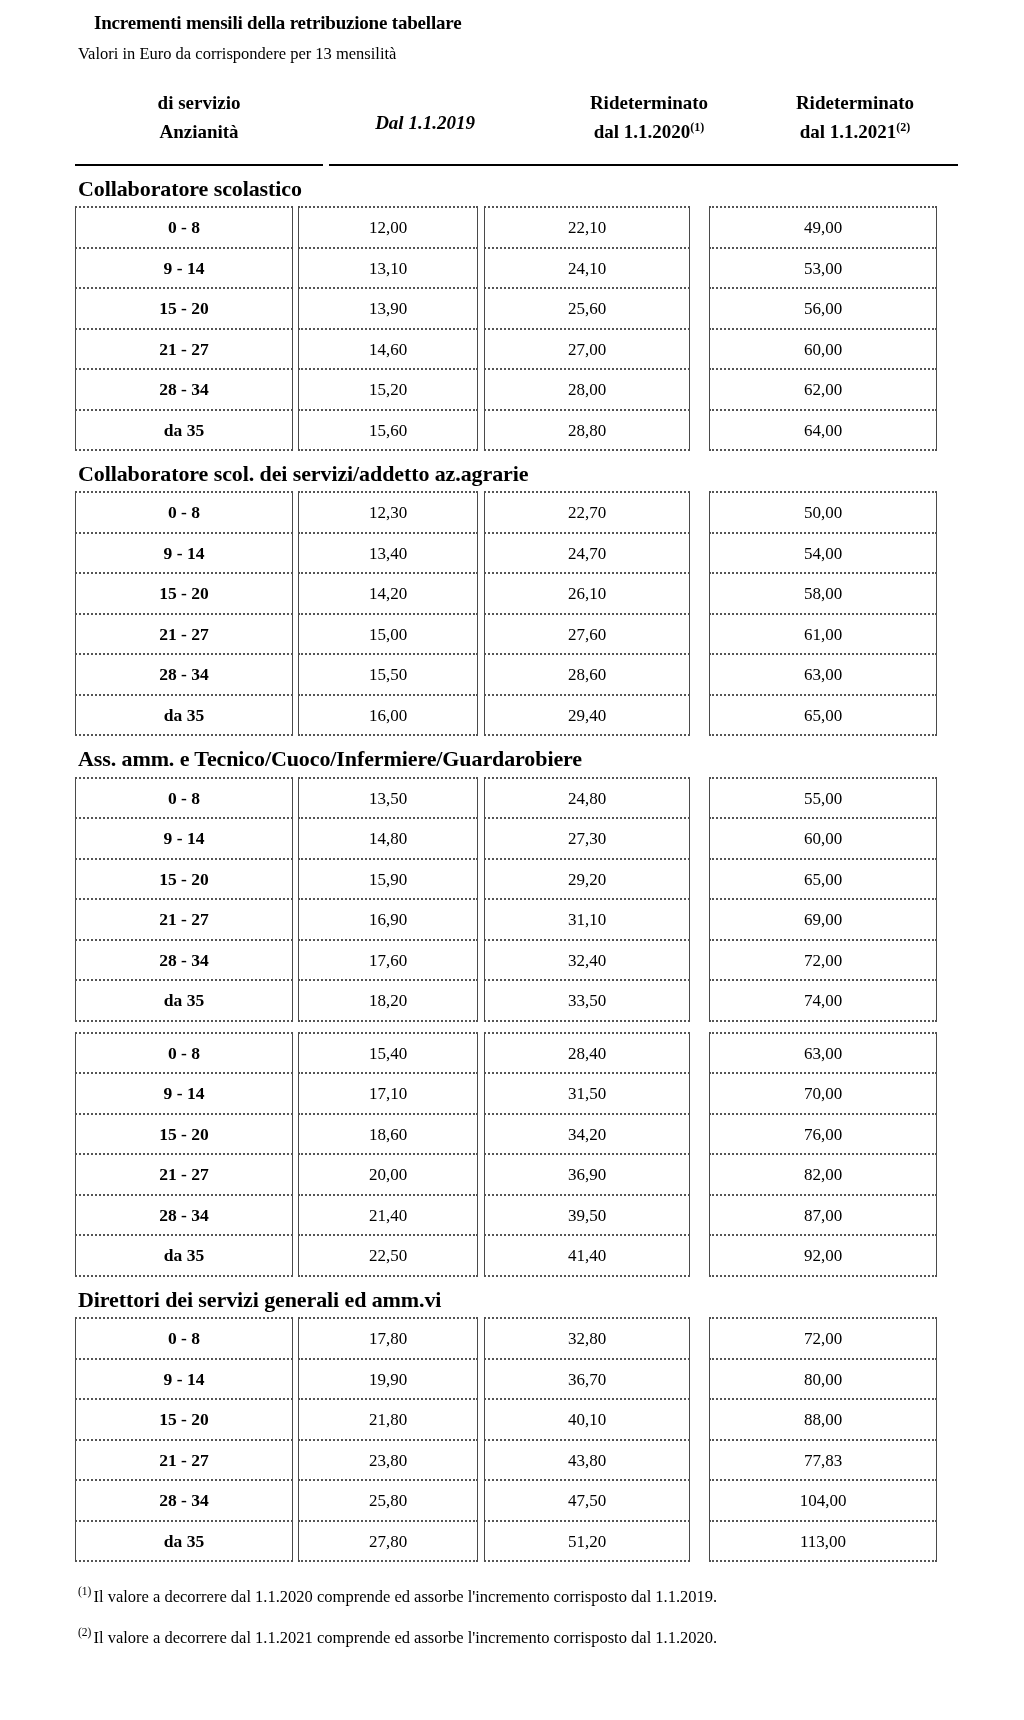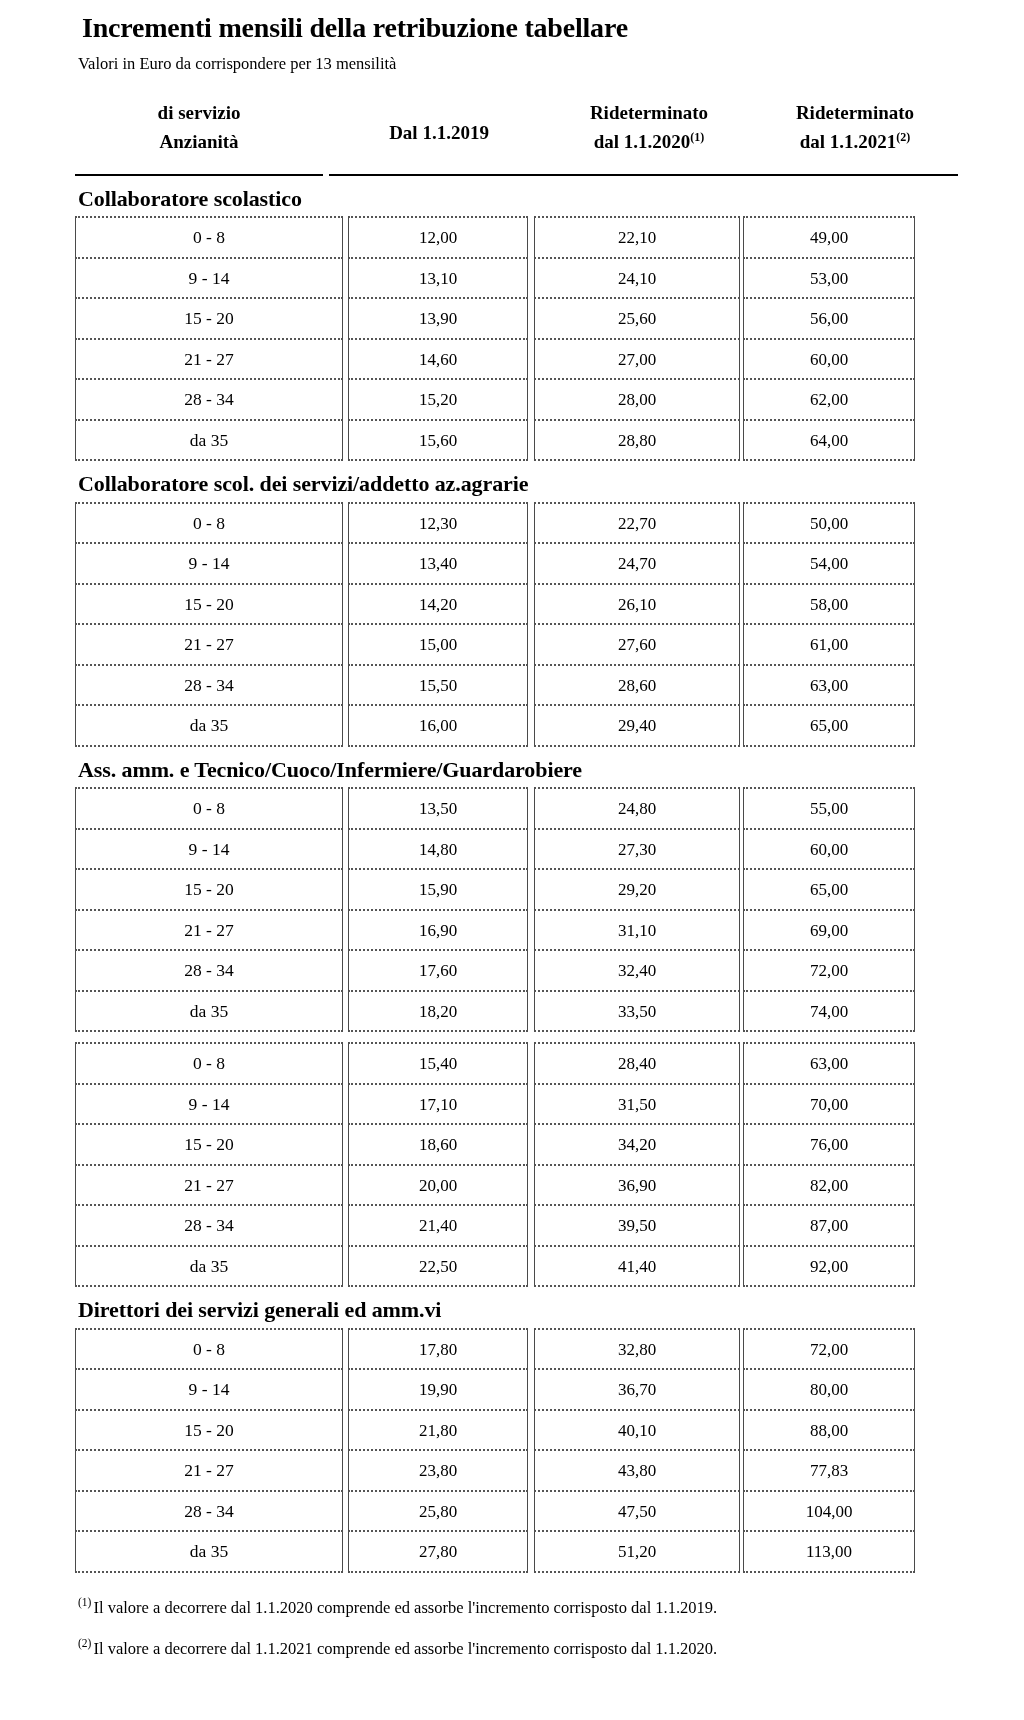--- a/index.html
+++ b/index.html
@@ -22,25 +22,25 @@
     height: 1720px;
     box-sizing: border-box;
     padding: 0;
   }
 
   
   .title-block {
     padding: 12px 0 0 78px;
   }
   .doc-title {
-    font-size: 28px;
+    font-size: 19px;
     font-weight: bold;
     letter-spacing: -0.2px;
     line-height: 1.15;
-    margin: 0 0 10px 4px;
+    margin: 0 0 10px 16px;
     white-space: nowrap;
   }
   .doc-subtitle {
     font-size: 16.5px;
     font-weight: normal;
     line-height: 1.2;
     margin: 0;
     white-space: nowrap;
   }
 
@@ -58,21 +58,21 @@
     font-size: 19px;
     line-height: 1.55;
   }
   .head-cell .sup {
     font-size: 12px;
     vertical-align: super;
     font-weight: bold;
   }
 
   .head-col1 { left: 75px;  width: 248px; }
-  .head-col2 { left: 330px; width: 218px; padding-top: 20px; }
+  .head-col2 { left: 316px; width: 218px; padding-top: 20px; font-style: italic; }
   .head-col3 { left: 546px; width: 206px; }
   .head-col4 { left: 752px; width: 206px; }
 
   
   .head-rule {
     position: absolute;
     height: 0;
     border-top: 2.5px solid #000;
   }
   .head-rule-a { left: 75px;  width: 248px; top: 76px; }
@@ -111,24 +111,24 @@
     font-size: 17px;
     line-height: 1;
     padding: 11px 0 10px 0;
     border-left: 1.5px solid #4a4a4a;
     border-right: 1.5px solid #4a4a4a;
     border-top: 2px dotted #555;
     border-bottom: 2px dotted #555;
     background: #ffffff;
     white-space: nowrap;
   }
-  .cell.c1 { width: 268px; font-weight: normal; font-size: 17.5px; }
+  .cell.c1 { width: 218px; font-weight: bold; font-size: 17.5px; }
   .cell.c2 { width: 180px; margin-left: 5px; }
   .cell.c3 { width: 206px; margin-left: 6px; }
-  .cell.c4 { width: 172px; margin-left: 3px; text-align: center; }
+  .cell.c4 { width: 228px; margin-left: 19px; text-align: center; }
 
   
   .grid-row + .grid-row .cell { border-top: none; }
 
   
   .footnotes {
     padding: 22px 0 0 78px;
   }
   .footnote {
     font-size: 16.5px;

